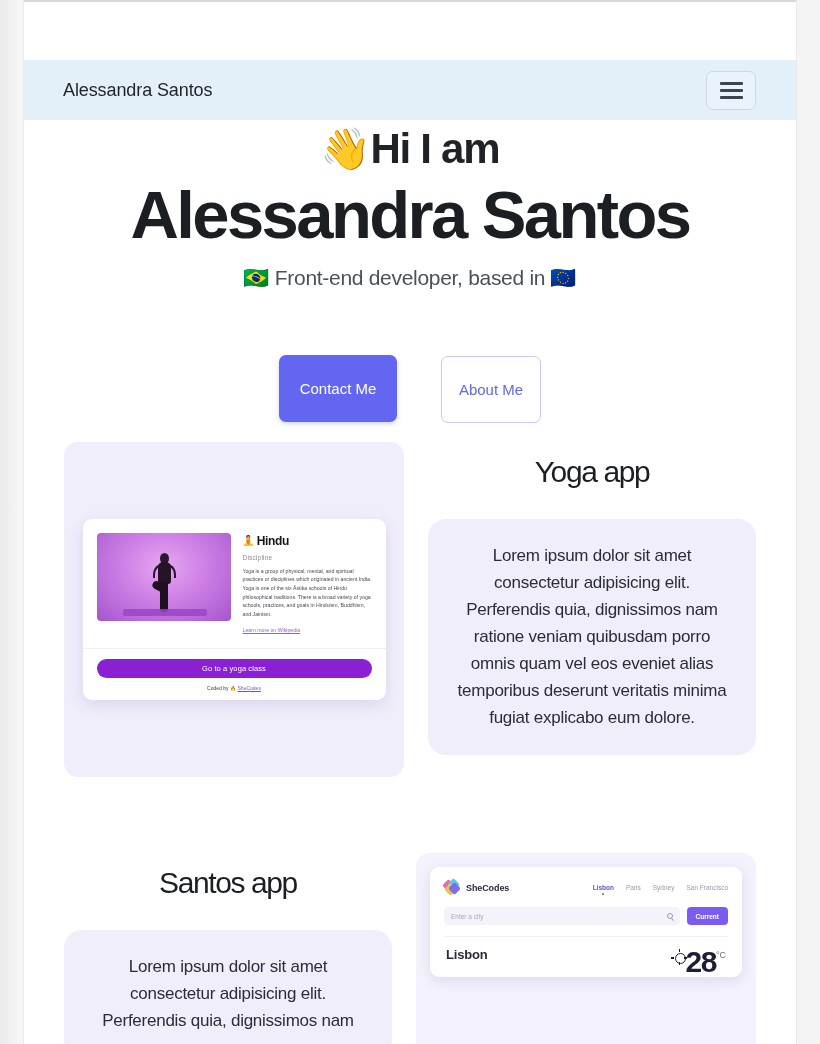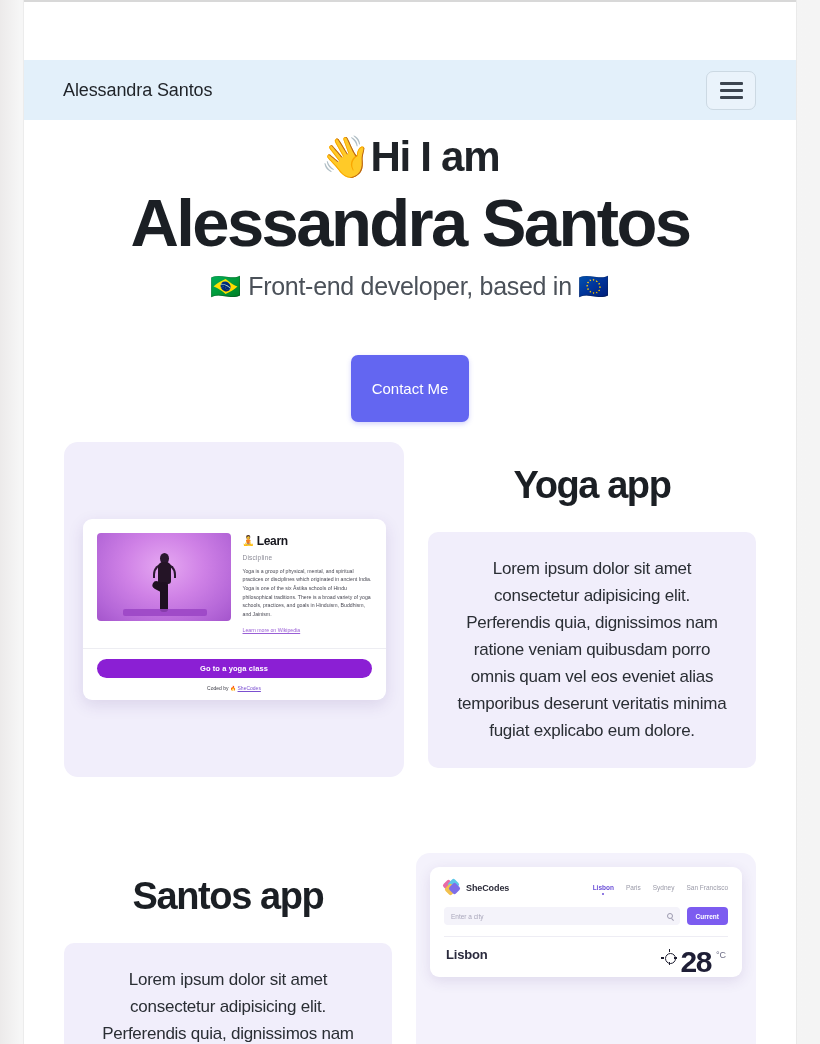--- a/index.html
+++ b/index.html
@@ -86,33 +86,33 @@
     top: 120px;
     width: 772px;
     text-align: center;
   }
   .hero-greet {
     font-size: 42px;
     font-weight: bold;
     color: #1f2328;
     letter-spacing: -1.3px;
     line-height: 58px;
-    padding-top: 8px;
+    padding-top: 0;
   }
   .hero-greet .wave { font-size: 41px; }
   .hero-name {
     font-size: 67px;
     font-weight: bold;
     color: #1b1f24;
     letter-spacing: -2.6px;
     line-height: 78px;
     margin-top: -2px;
   }
   .hero-sub {
-    font-size: 25px;
+    font-size: 21px;
     color: #4b5159;
     letter-spacing: -0.3px;
     line-height: 30px;
     margin-top: 9px;
   }
 
   
   .hero-actions {
     position: absolute;
     left: 0;
@@ -175,32 +175,32 @@
     justify-content: center;
     overflow: hidden;
   }
   .preview-panel.weather-panel {
     background: #f4f2fc;
     align-items: flex-start;
     padding-top: 14px;
   }
 
   .proj-title {
-    font-size: 38px;
-    font-weight: bold;
+    font-size: 30px;
+    font-weight: normal;
     color: #1b1f24;
     letter-spacing: -1.4px;
     text-align: center;
     line-height: 46px;
-    margin-top: 20px;
+    margin-top: 7px;
   }
   .proj-desc {
     margin-top: 24px;
     background: #f1eefb;
-    border-radius: 10px;
+    border-radius: 18px;
     padding: 23px 22px 24px;
     font-size: 17px;
     line-height: 27px;
     color: #2a2e34;
     text-align: center;
     letter-spacing: -0.25px;
   }
   .launch-wrap { margin-top: 28px; }
   .btn-launch {
     background: #6366f1;
@@ -248,21 +248,21 @@
   .yoga-sub { font-size: 6.5px; color: #8b8b96; margin-top: 6px; letter-spacing: .2px; }
   .yoga-para { font-size: 5.2px; line-height: 8.6px; color: #4a4a55; margin-top: 6px; }
   .yoga-link { font-size: 5.2px; color: #9a5fd6; text-decoration: underline; margin-top: 7px; display: inline-block; }
 
   .yoga-divider { height: 1px; background: #ededf2; }
   .yoga-foot { padding: 10px 14px 9px; text-align: center; }
   .yoga-cta {
     display: block; width: 100%; height: 19px;
     border: none; border-radius: 10px;
     background: #8b1fd4;
-    color: #ffffff; font-size: 7.5px; font-weight: bold;
+    color: #ffffff; font-size: 7.5px; font-weight: normal;
     font-family: "Liberation Sans", sans-serif;
     cursor: pointer; letter-spacing: .1px;
   }
   .yoga-credit { font-size: 5px; color: #3a3a44; margin-top: 7px; }
   .yoga-credit a { color: #7b4fd0; text-decoration: underline; }
 
   
   .weather-card {
     width: 312px;
     background: #ffffff;
@@ -296,21 +296,21 @@
   .w-magnifier { width: 6px; height: 6px; border: 1px solid #9d9bb0; border-radius: 50%; position: relative; }
   .w-magnifier::after { content:""; position:absolute; right:-2.5px; bottom:-2px; width:3px; height:1px; background:#9d9bb0; transform: rotate(45deg); }
   .w-current {
     background: #7c5cf0; color: #fff; border: none; border-radius: 4px;
     height: 18px; padding: 0 9px; font-size: 6.5px; font-weight: bold;
     font-family: "Liberation Sans", sans-serif; cursor: pointer;
   }
   .w-rule { height: 1px; background: #eeedf4; margin-top: 11px; }
   .w-readout { display: flex; align-items: flex-start; justify-content: space-between; padding: 10px 2px 0; }
   .w-city { font-size: 13px; font-weight: bold; color: #2a2a3d; letter-spacing: -0.2px; }
-  .w-temp-wrap { display: flex; align-items: flex-start; gap: 5px; }
+  .w-temp-wrap { display: flex; align-items: flex-start; }
   .w-sun {
     width: 11px; height: 11px; border-radius: 50%;
     border: 1.6px solid #1e1e30; margin-top: 6px; position: relative;
   }
   .w-sun::before, .w-sun::after {
     content: ""; position: absolute; background: #1e1e30;
   }
   .w-sun::before { width: 1.6px; height: 3px; left: 3.1px; top: -5px; box-shadow: 0 13px 0 #1e1e30; }
   .w-sun::after  { width: 3px; height: 1.6px; left: -5px; top: 3.1px; box-shadow: 13px 0 0 #1e1e30; }
   .w-temp { font-size: 30px; font-weight: bold; color: #1e1e36; letter-spacing: -1.5px; line-height: 30px; }
@@ -334,20 +334,21 @@
     </div>
 
     <div class="hero">
       <div class="hero-greet"><span class="wave">👋</span><span>Hi I am</span></div>
       <div class="hero-name">Alessandra Santos</div>
       <div class="hero-sub"><span>🇧🇷</span> <span>Front-end developer, based in</span> <span>🇪🇺</span></div>
     </div>
 
     <div class="hero-actions">
       <button class="btn btn-primary">Contact Me</button>
+      <button class="btn btn-outline">About Me</button>
     </div>
 
     <div class="projects">
 
       <div class="project-row">
 
         <div class="col">
           <div class="preview-panel">
             <div class="yoga-card">
               <div class="yoga-body">
@@ -355,21 +356,21 @@
                   <span class="fig-arms"></span>
                   <span class="fig-head"></span>
                   <span class="fig-torso"></span>
                   <span class="fig-leg"></span>
                   <span class="fig-leg2"></span>
                   <span class="fig-mat"></span>
                 </div>
                 <div class="yoga-info">
                   <div class="yoga-title">
                     <span class="emoji">🧘</span>
-                    <span>Learn</span>
+                    <span>Hindu</span>
                   </div>
                   <div class="yoga-sub">Discipline</div>
                   <div class="yoga-para">Yoga is a group of physical, mental, and spiritual practices or disciplines which originated in ancient India. Yoga is one of the six Āstika schools of Hindu philosophical traditions. There is a broad variety of yoga schools, practices, and goals in Hinduism, Buddhism, and Jainism.</div>
                   <a class="yoga-link" href="#">Learn more on Wikipedia</a>
                 </div>
               </div>
               <div class="yoga-divider"></div>
               <div class="yoga-foot">
                 <button class="yoga-cta">Go to a yoga class</button>
                 <div class="yoga-credit">

